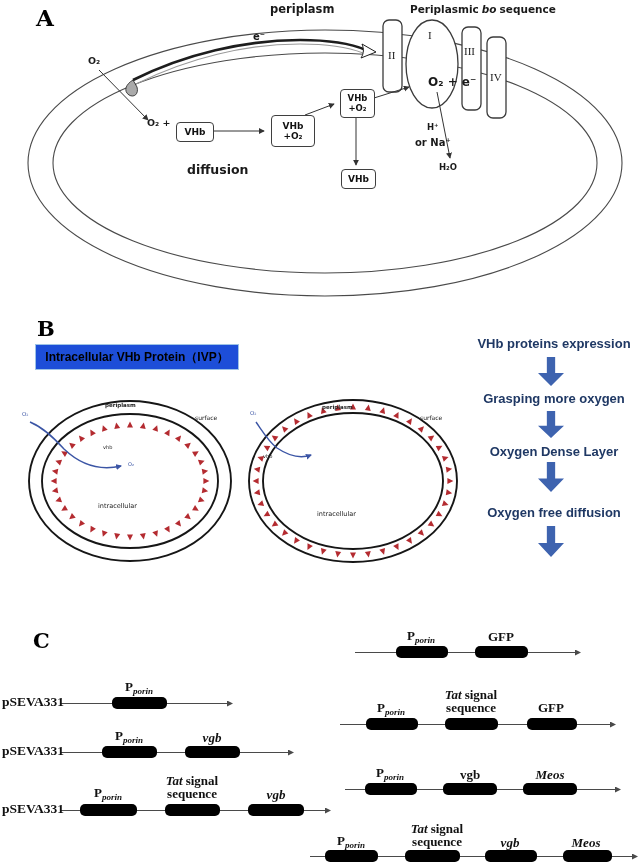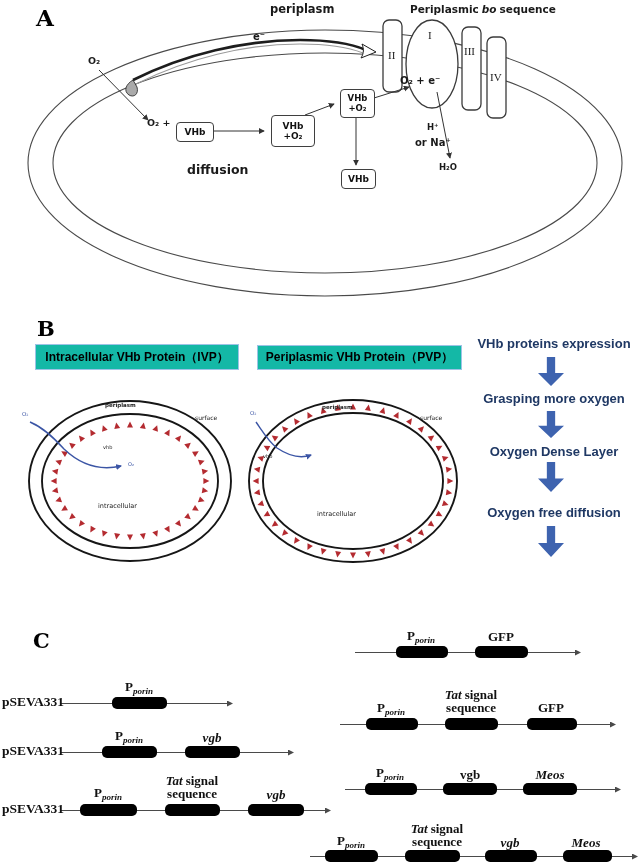--- a/index.html
+++ b/index.html
@@ -8,21 +8,21 @@
   .abs{position:absolute;left:0;}
   
   .pletter{position:absolute;font-family:"DejaVu Serif",serif;font-weight:bold;color:#000;}
   
   .albl{position:absolute;font-family:"DejaVu Sans",sans-serif;font-weight:bold;color:#1a1a1a;white-space:nowrap;}
   .abox{position:absolute;background:#fff;border:1.3px solid #3f3f3f;border-radius:4px;
         display:flex;flex-direction:column;align-items:center;justify-content:center;
         font-family:"DejaVu Sans",sans-serif;font-weight:bold;font-size:9px;line-height:1.15;color:#111;}
   .rnum{position:absolute;font-family:"Liberation Serif",serif;font-size:11px;color:#222;white-space:nowrap;}
   
-  .btitle{position:absolute;border:1px solid var(--title-border);background:#14b8a6;
+  .btitle{position:absolute;border:1px solid var(--title-border);background:#1d4ed8;
           display:flex;align-items:center;justify-content:center;
           font-weight:bold;font-size:12px;color:#000;white-space:nowrap;}
   .tl{position:absolute;font-family:"DejaVu Sans",sans-serif;color:#222;white-space:nowrap;line-height:1;}
   .blue{color:var(--b-arrow);}
   .flowtext{position:absolute;left:462px;width:184px;text-align:center;
             font-weight:bold;font-size:13px;line-height:15px;color:var(--flow-text);}
   .flowarrow{position:absolute;left:538px;width:26px;background:var(--flow-arrow);
              clip-path:polygon(34% 0,66% 0,66% 55%,100% 55%,50% 100%,0 55%,34% 55%);}
   
   .bbone{position:absolute;font-family:"Liberation Serif",serif;font-weight:bold;font-size:13.5px;color:#111;white-space:nowrap;}
@@ -78,21 +78,21 @@
     <line class="thin" x1="437" y1="92" x2="450" y2="158" marker-end="url(#mA)"></line>
   </svg>
 
   <span class="pletter" style="left:36px;top:4px;font-size:23px">A</span>
   <span class="albl" style="left:270px;top:2px;font-size:11.5px">periplasm</span>
   <span class="albl" style="left:410px;top:3px;font-size:10.5px"><span>Periplasmic</span><i class="gap">bo</i><span class="gap">sequence</span></span>
   <span class="albl" style="left:253px;top:31px;font-size:10px">e⁻</span>
   <span class="albl" style="left:88px;top:55px;font-size:9.5px">O₂</span>
   <span class="albl" style="left:147px;top:117px;font-size:9.5px">O₂ +</span>
   <span class="albl" style="left:187px;top:162px;font-size:12.5px">diffusion</span>
-  <span class="albl" style="left:400px;top:75px;font-size:10px">O₂ + e⁻</span>
+  <span class="albl" style="left:428px;top:75px;font-size:12px">O₂ + e⁻</span>
   <span class="albl" style="left:427px;top:122px;font-size:8.5px">H⁺</span>
   <span class="albl" style="left:415px;top:137px;font-size:10px">or Na⁺</span>
   <span class="albl" style="left:439px;top:162px;font-size:8.5px">H₂O</span>
   <span class="rnum" style="left:428px;top:29px">I</span>
   <span class="rnum" style="left:388px;top:49px">II</span>
   <span class="rnum" style="left:464px;top:45px">III</span>
   <span class="rnum" style="left:490px;top:71px">IV</span>
 
   <div class="abox" style="left:176px;top:122px;width:36px;height:18px">
       <span>VHb</span>
@@ -202,21 +202,20 @@
           <polygon points="0,-3.4 3,2.6 -3,2.6" transform="translate(439.4 147.4) rotate(423.0)" fill="var(--triangle)"></polygon>
           <polygon points="0,-3.4 3,2.6 -3,2.6" transform="translate(445.3 158.1) rotate(432.0)" fill="var(--triangle)"></polygon>
           <polygon points="0,-3.4 3,2.6 -3,2.6" transform="translate(448.8 169.4) rotate(441.0)" fill="var(--triangle)"></polygon>
         </g>
       <path class="barrow" d="M 256 122 C 263 132 268 141 277 148 C 292 158 303 158 311 155" marker-end="url(#mB)"></path>
     </g>
   </svg>
 
   <span class="pletter" style="left:37px;top:316px;font-size:21px">B</span>
   <div class="btitle" style="left:35px;top:344px;width:202px;height:24px">Intracellular VHb Protein（IVP）</div>
-  <div class="btitle" style="left:257px;top:345px;width:203px;height:23px">Periplasmic VHb Protein（PVP）</div>
 
   <span class="tl" style="left:105px;top:403px;font-size:5.5px;font-weight:bold">periplasm</span>
   <span class="tl" style="left:195px;top:415px;font-size:6px">surface</span>
   <span class="tl" style="left:103px;top:445px;font-size:5px">vhb</span>
   <span class="tl" style="left:98px;top:503px;font-size:6.5px">intracellular</span>
   <span class="tl blue" style="left:22px;top:412px;font-size:5.5px">O₂</span>
   <span class="tl blue" style="left:128px;top:462px;font-size:5px">O₂</span>
 
   <span class="tl" style="left:322px;top:405px;font-size:5.5px;font-weight:bold">periplasm</span>
   <span class="tl" style="left:420px;top:415px;font-size:6px">surface</span>

